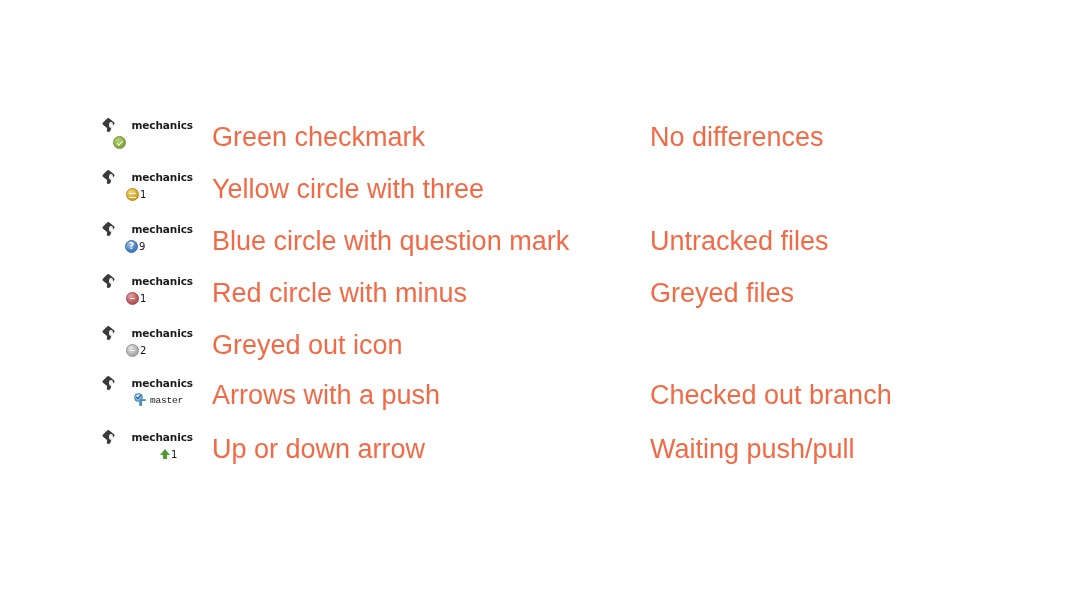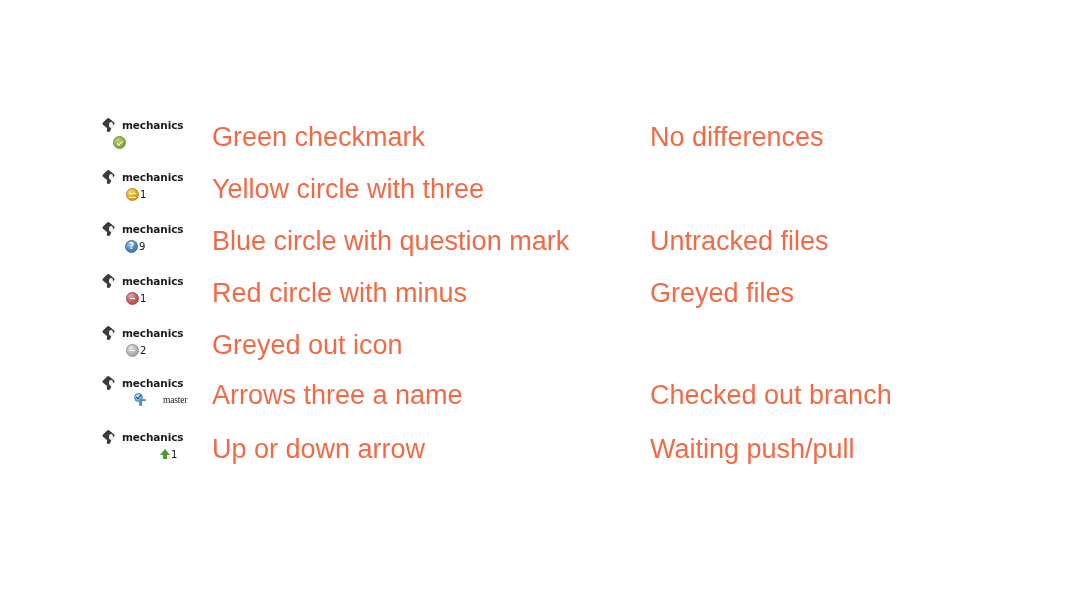--- a/index.html
+++ b/index.html
@@ -38,21 +38,22 @@
     width: 90px;
     margin-left: 103px;
     height: 44px;
     flex: 0 0 auto;
   }
 
   .repo-line {
     display: flex;
     align-items: center;
     height: 14px;
-    gap: 7px;
+    gap: 0;
+    justify-content: space-between;
   }
 
   
   .repo-glyph {
     width: 12px;
     height: 13px;
     position: relative;
     flex: 0 0 auto;
   }
   .repo-glyph .diamond {
@@ -242,25 +243,25 @@
   .branch-icon .b-arm {
     position: absolute;
     left: 7px;
     top: 5.5px;
     width: 5px;
     height: 2.4px;
     background: linear-gradient(to bottom, #6aa8d8, #3d7bb0);
     border-radius: 1px;
   }
   .branch-name {
-    font-family: Liberation Serif, serif;
+    font-family: Liberation Mono, monospace;
     font-size: 9.5px;
     color: #1a1a1a;
     line-height: 13px;
-    margin-left: 14px;
+    margin-left: 1px;
     letter-spacing: -0.2px;
   }
 
   
   .up-arrow {
     width: 11px;
     height: 13px;
     position: relative;
     flex: 0 0 auto;
   }
@@ -414,21 +415,21 @@
       <div class="badge-line pos-branch">
         <span class="branch-icon">
           <span class="b-circle"></span>
             <span class="b-check"></span>
             <span class="b-stem"></span>
             <span class="b-arm"></span>
         </span>
         <span class="branch-name">master</span>
       </div>
     </div>
-    <div class="desc desc-left">Arrows three a name</div>
+    <div class="desc desc-left">Arrows with a push</div>
     <div class="desc desc-right">Checked out branch</div>
   </div>
 
   <div class="legend-row" style="top:430px;">
     <div class="icon-cell">
       <div class="repo-line">
         <span class="repo-glyph">
           <span class="diamond"></span>
             <span class="diamond-tail"></span>
             <span class="dot"></span>

